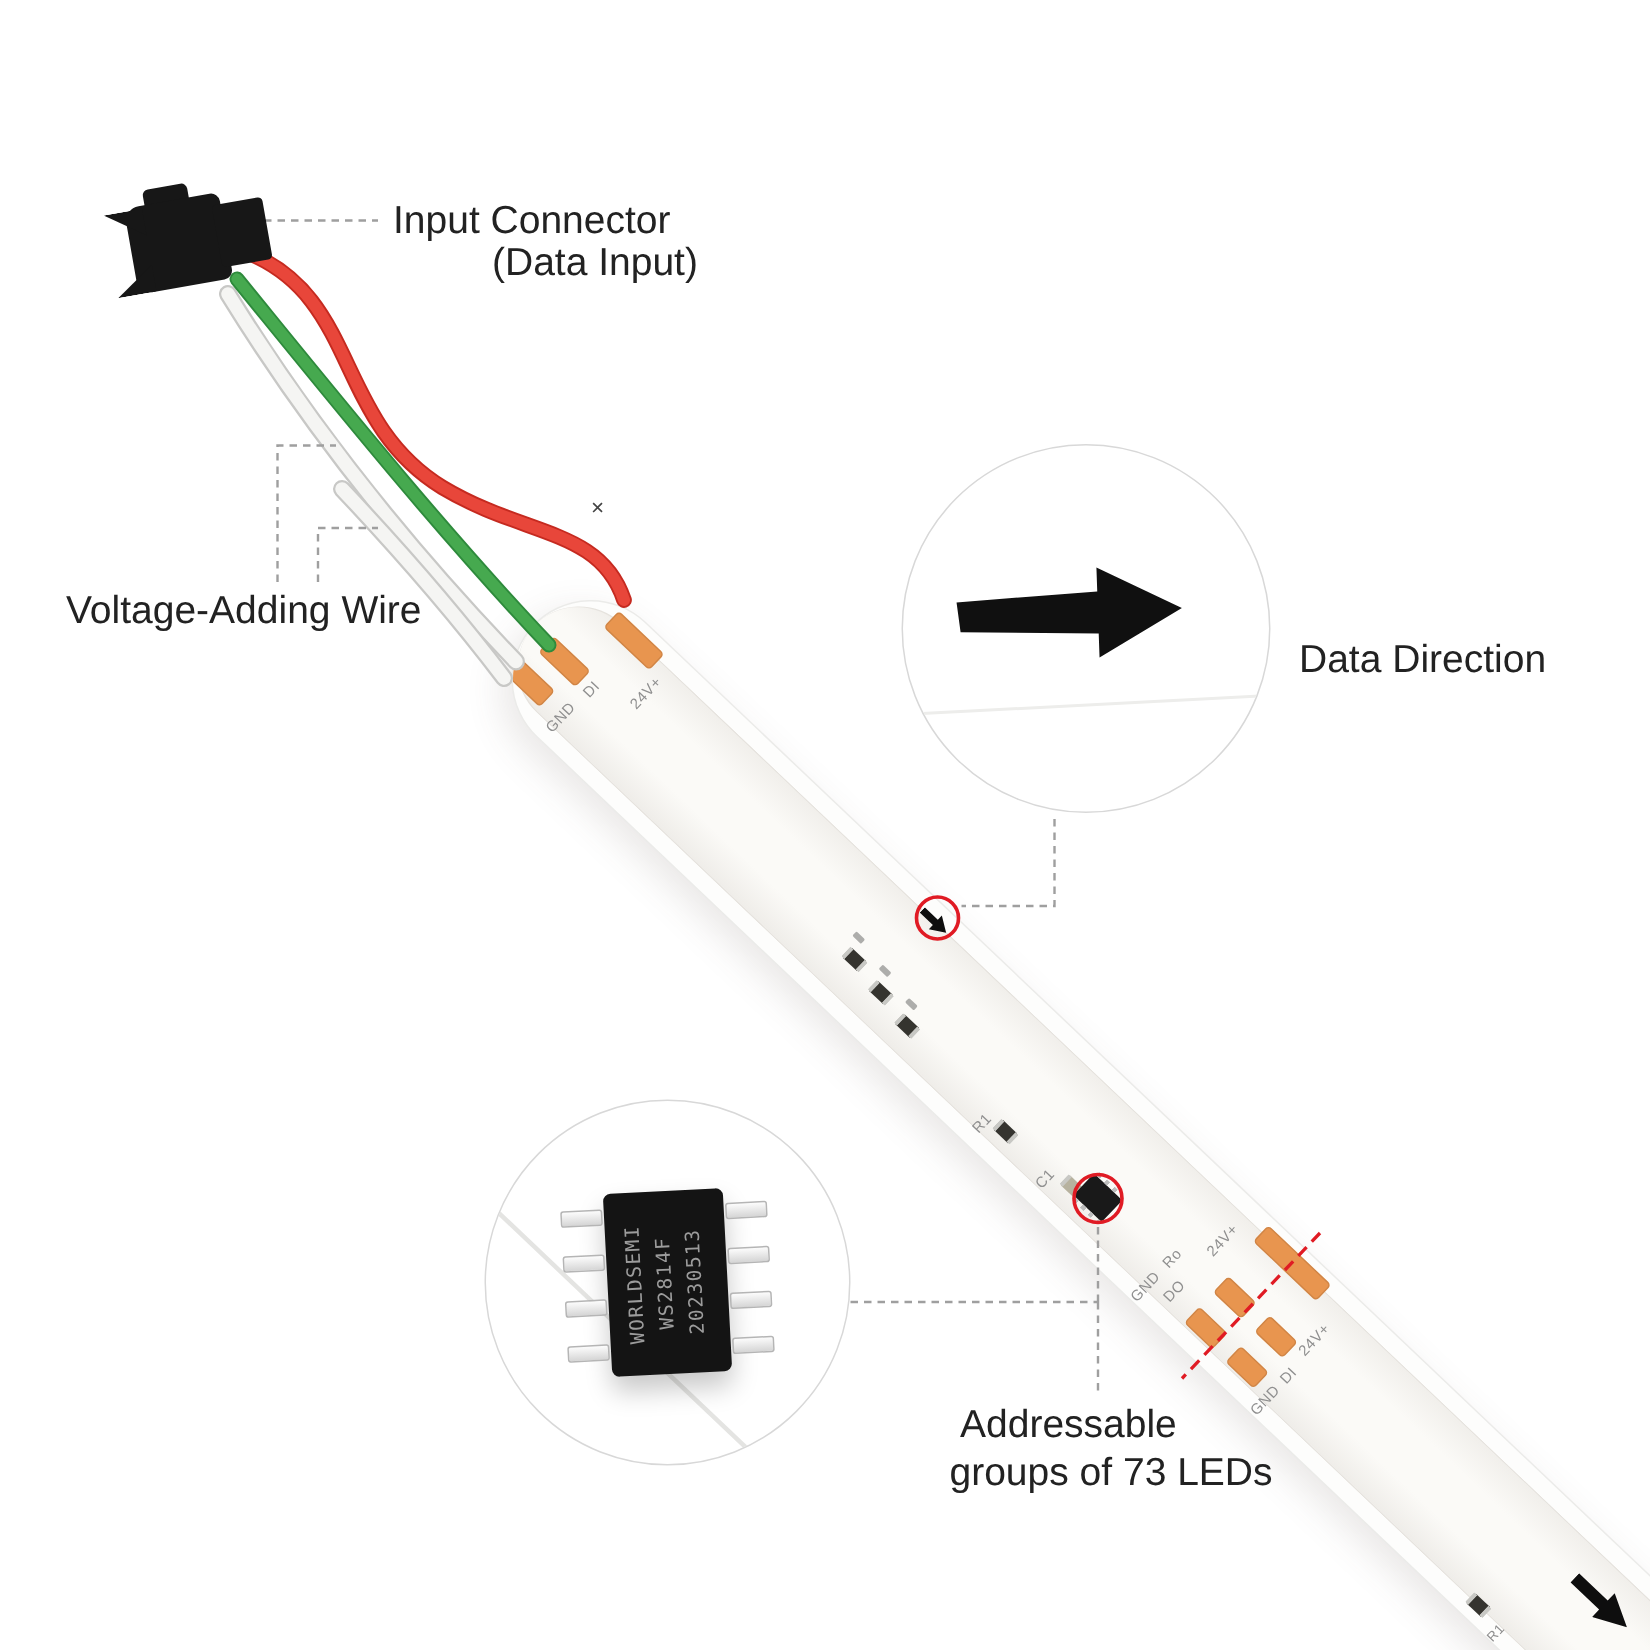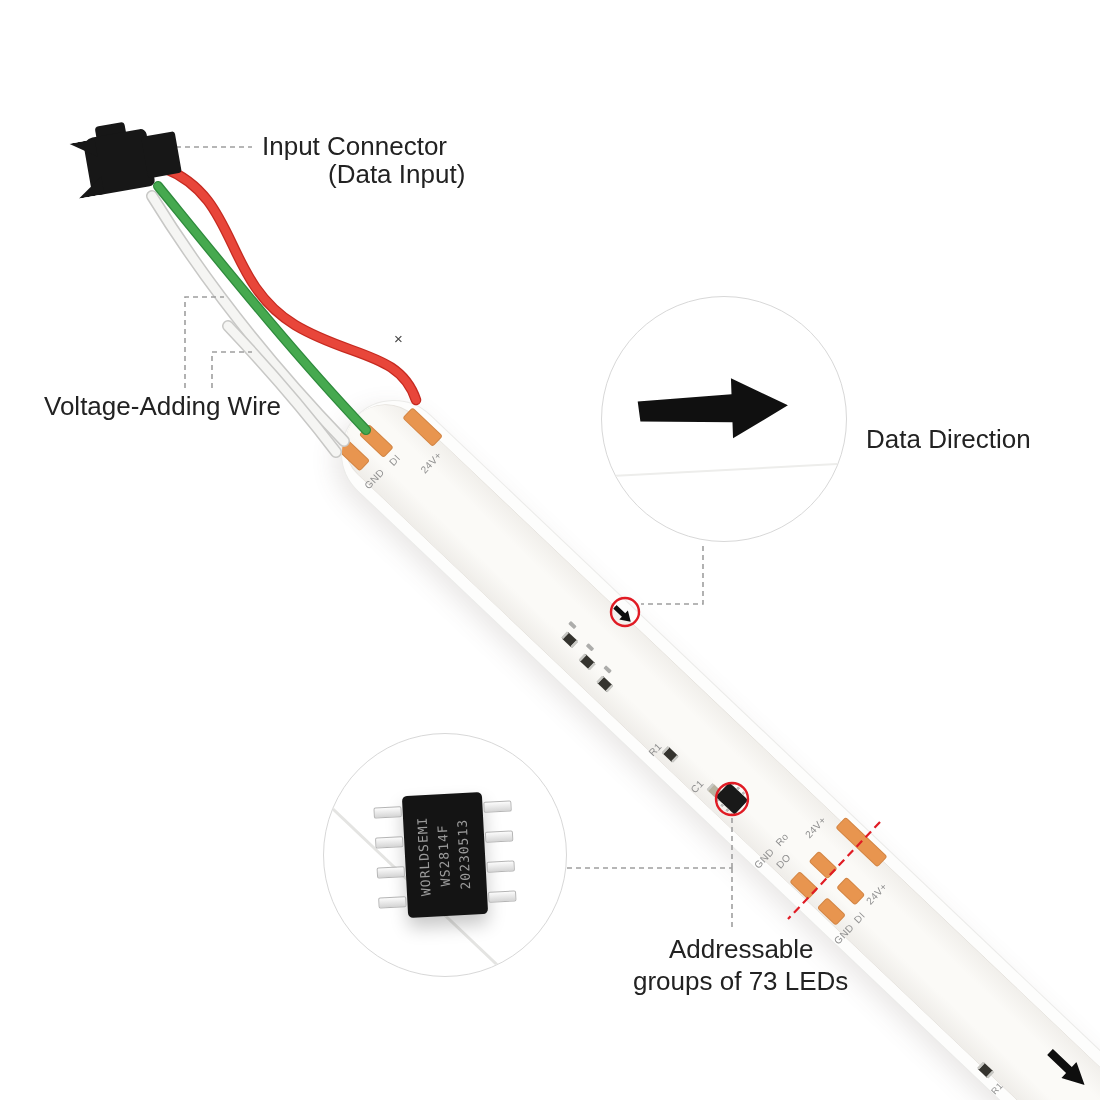--- a/index.html
+++ b/index.html
@@ -176,16 +176,16 @@
           <span>20230513</span>
         </div>
       </div>
     </div>
   </div>
 
   <div class="lbl" style="left:262px;top:131px;">Input Connector</div>
   <div class="lbl" style="left:328px;top:159px;">(Data Input)</div>
   <div class="lbl" style="left:44px;top:391px;">Voltage-Adding Wire</div>
   <div class="lbl" style="left:866px;top:424px;">Data Direction</div>
-  <div class="lbl" style="left:669px;top:934px;">Addressable</div>
+  <div class="lbl" style="left:640px;top:934px;">Addressable</div>
   <div class="lbl" style="left:633px;top:966px;">groups of 73 LEDs</div>
   <div class="marker" style="left:394px;top:330px;">×</div>
 </div>
 
 </body></html>

